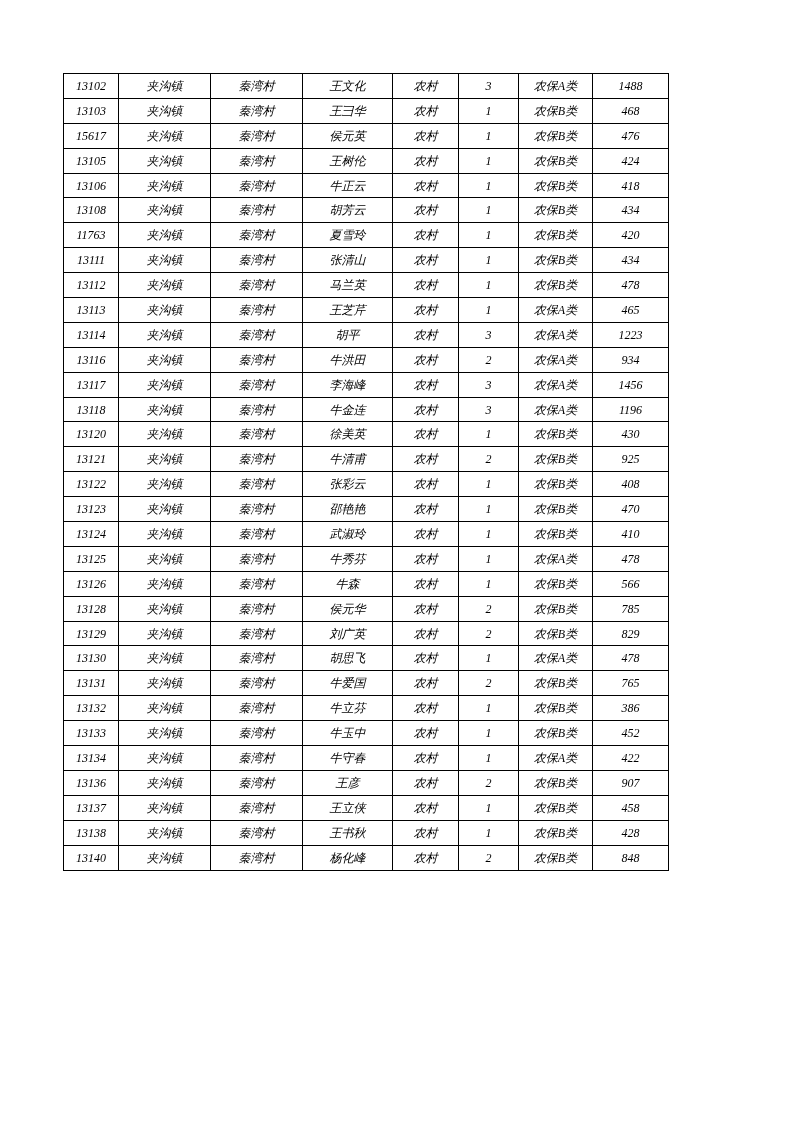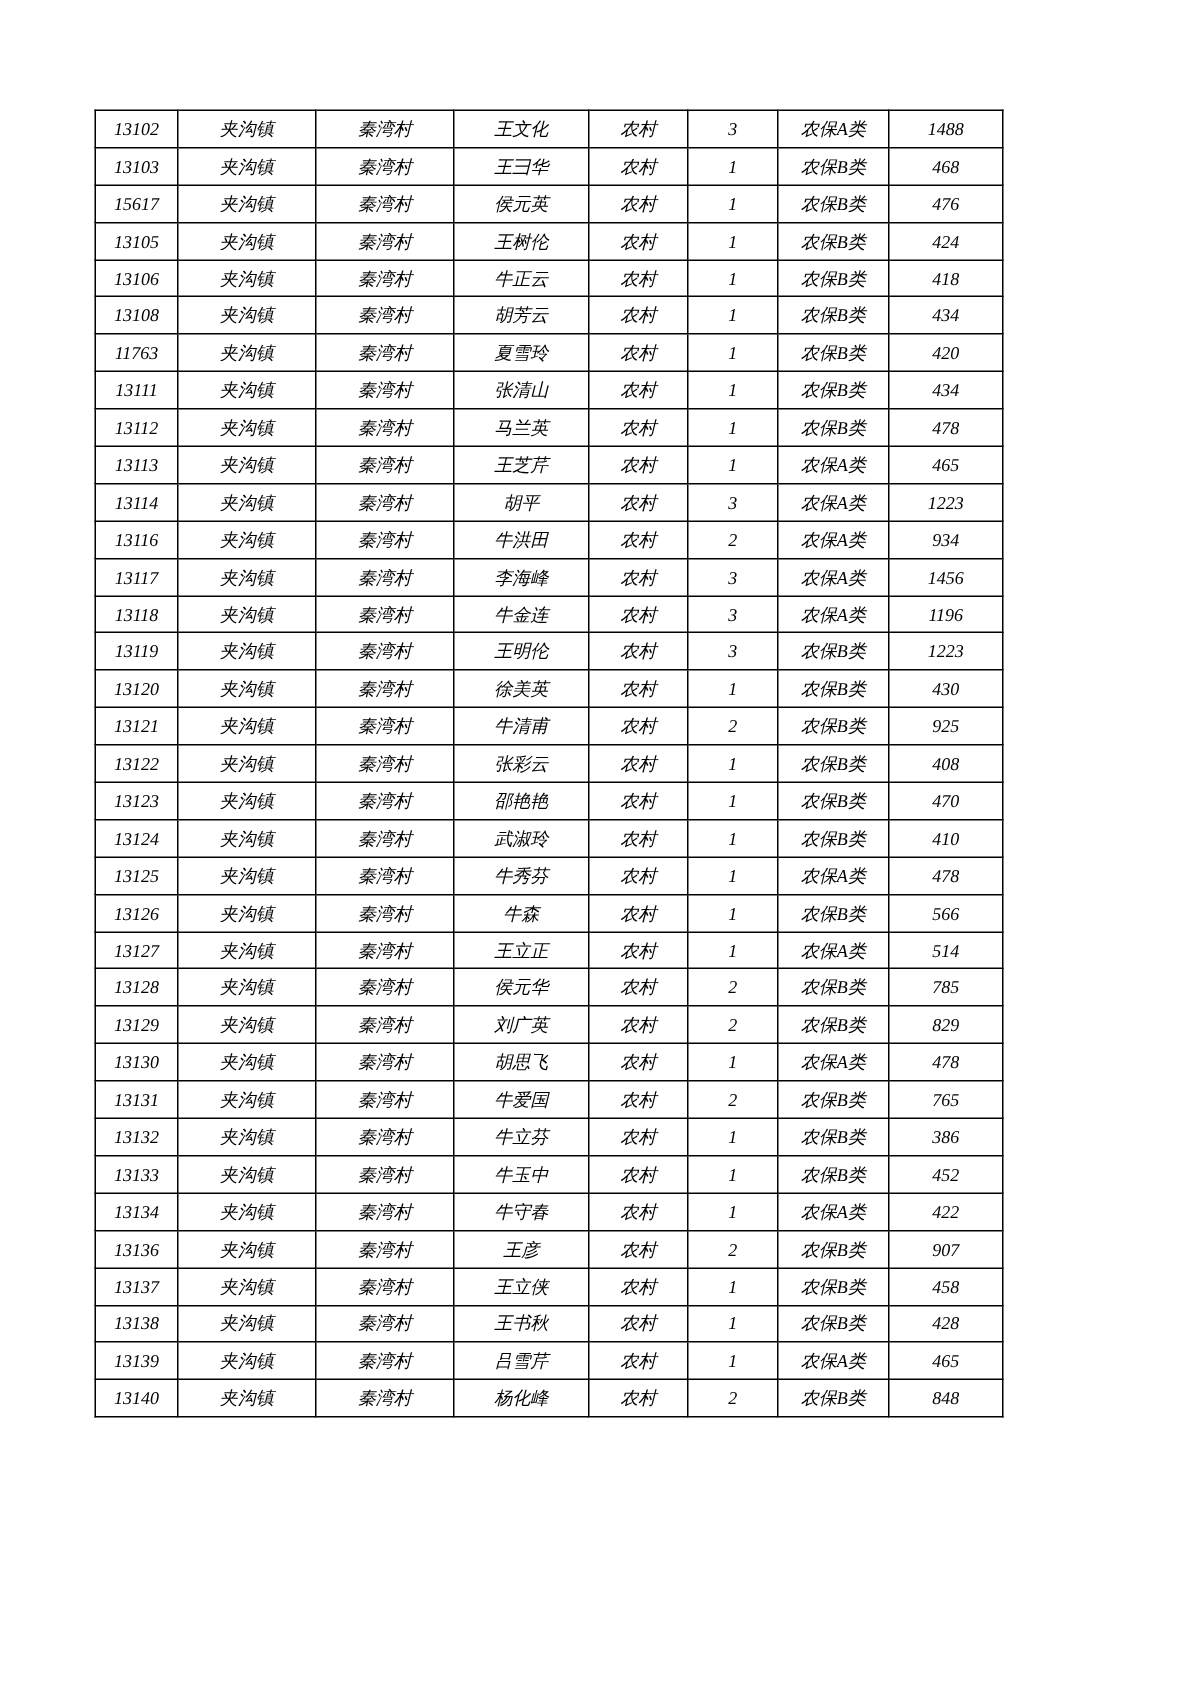--- a/index.html
+++ b/index.html
@@ -188,30 +188,20 @@
           <td>13118</td>
           <td>夹沟镇</td>
           <td>秦湾村</td>
           <td>牛金连</td>
           <td>农村</td>
           <td>3</td>
           <td>农保A类</td>
           <td>1196</td>
         </tr>
         <tr>
-          <td>13119</td>
-          <td>夹沟镇</td>
-          <td>秦湾村</td>
-          <td>王明伦</td>
-          <td>农村</td>
-          <td>3</td>
-          <td>农保B类</td>
-          <td>1223</td>
-        </tr>
-        <tr>
           <td>13120</td>
           <td>夹沟镇</td>
           <td>秦湾村</td>
           <td>徐美英</td>
           <td>农村</td>
           <td>1</td>
           <td>农保B类</td>
           <td>430</td>
         </tr>
         <tr>
@@ -268,30 +258,20 @@
           <td>13126</td>
           <td>夹沟镇</td>
           <td>秦湾村</td>
           <td>牛森</td>
           <td>农村</td>
           <td>1</td>
           <td>农保B类</td>
           <td>566</td>
         </tr>
         <tr>
-          <td>13127</td>
-          <td>夹沟镇</td>
-          <td>秦湾村</td>
-          <td>王立正</td>
-          <td>农村</td>
-          <td>1</td>
-          <td>农保A类</td>
-          <td>514</td>
-        </tr>
-        <tr>
           <td>13128</td>
           <td>夹沟镇</td>
           <td>秦湾村</td>
           <td>侯元华</td>
           <td>农村</td>
           <td>2</td>
           <td>农保B类</td>
           <td>785</td>
         </tr>
         <tr>
@@ -376,30 +356,20 @@
         </tr>
         <tr>
           <td>13138</td>
           <td>夹沟镇</td>
           <td>秦湾村</td>
           <td>王书秋</td>
           <td>农村</td>
           <td>1</td>
           <td>农保B类</td>
           <td>428</td>
-        </tr>
-        <tr>
-          <td>13139</td>
-          <td>夹沟镇</td>
-          <td>秦湾村</td>
-          <td>吕雪芹</td>
-          <td>农村</td>
-          <td>1</td>
-          <td>农保A类</td>
-          <td>465</td>
         </tr>
         <tr>
           <td>13140</td>
           <td>夹沟镇</td>
           <td>秦湾村</td>
           <td>杨化峰</td>
           <td>农村</td>
           <td>2</td>
           <td>农保B类</td>
           <td>848</td>

